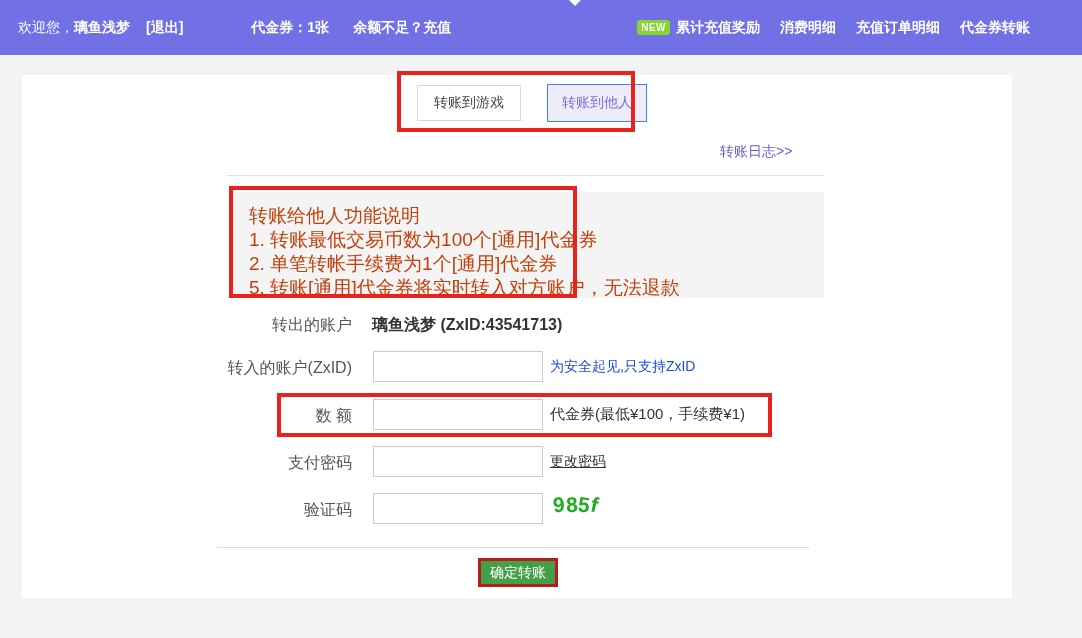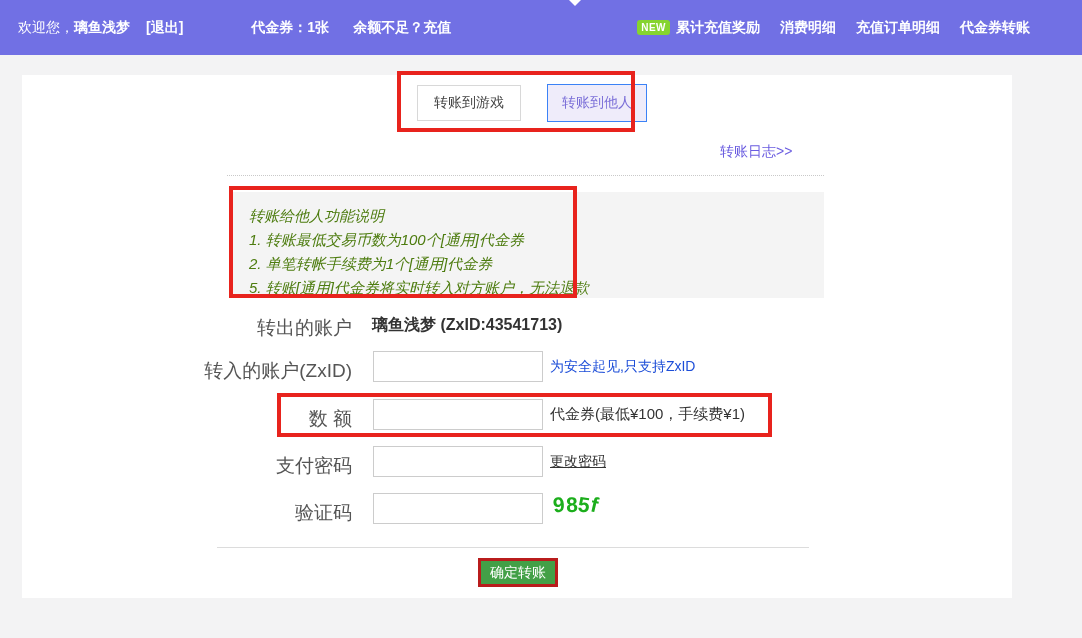--- a/index.html
+++ b/index.html
@@ -59,27 +59,27 @@
 
   
   .balance-row { left:210px; top:68px; font-size:14px; color:#666; }
   .balance-amount { color:#e60000; margin:0 6px; }
   .log-link { left:698px; top:68px; font-size:14px; color:#6a5ce0; cursor:pointer; }
   .dotted-sep { left:205px; top:100px; width:597px; border-top:1px dotted #c9c9c9; }
 
   
   .notice-box {
     left:210px; top:117px; width:592px; height:106px;
-    background:#f4f4f4; color:#4d7c0f; font-size:15px;
-    padding:12px 0 0 17px; line-height:24px;font-style:italic;
+    background:#f4f4f4; color:#c2410c; font-size:19px;
+    padding:12px 0 0 17px; line-height:24px;
   }
 
   
   .form-label {
-    width:210px; text-align:right; font-size:19px; color:#555; left:120px;
+    width:210px; text-align:right; font-size:16px; color:#555; left:120px;
   }
   .form-value { left:350px; font-size:16px; color:#333; font-weight:bold; }
   .text-input {
     position:absolute; left:351px; width:170px; height:31px;
     border:1px solid #ccc; background:#fff; font-size:14px; padding:0 6px;
     outline:none;
   }
   .hint-red { left:528px; font-size:14px; color:#1d4ed8; }
   .hint-dark { left:528px; font-size:15px; color:#333; }
   .pwd-link { left:528px; font-size:14px; color:#333; text-decoration:underline; cursor:pointer; }

